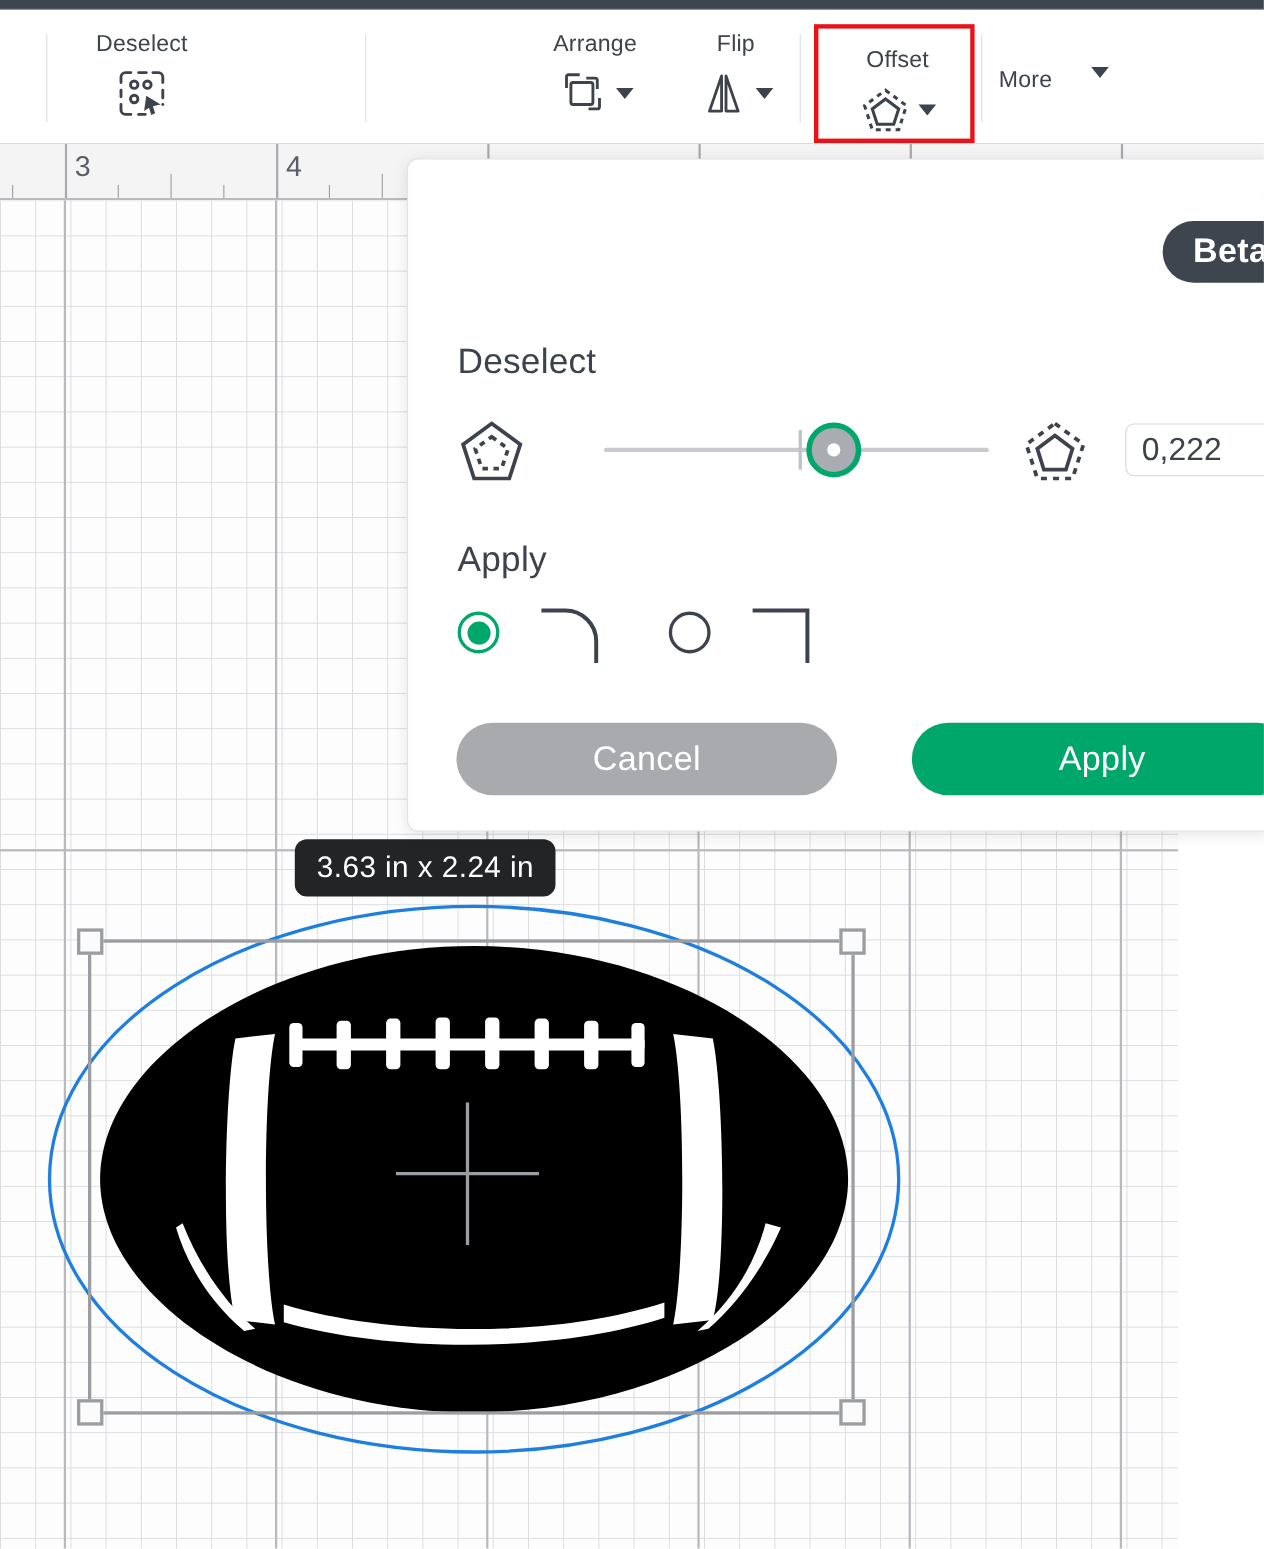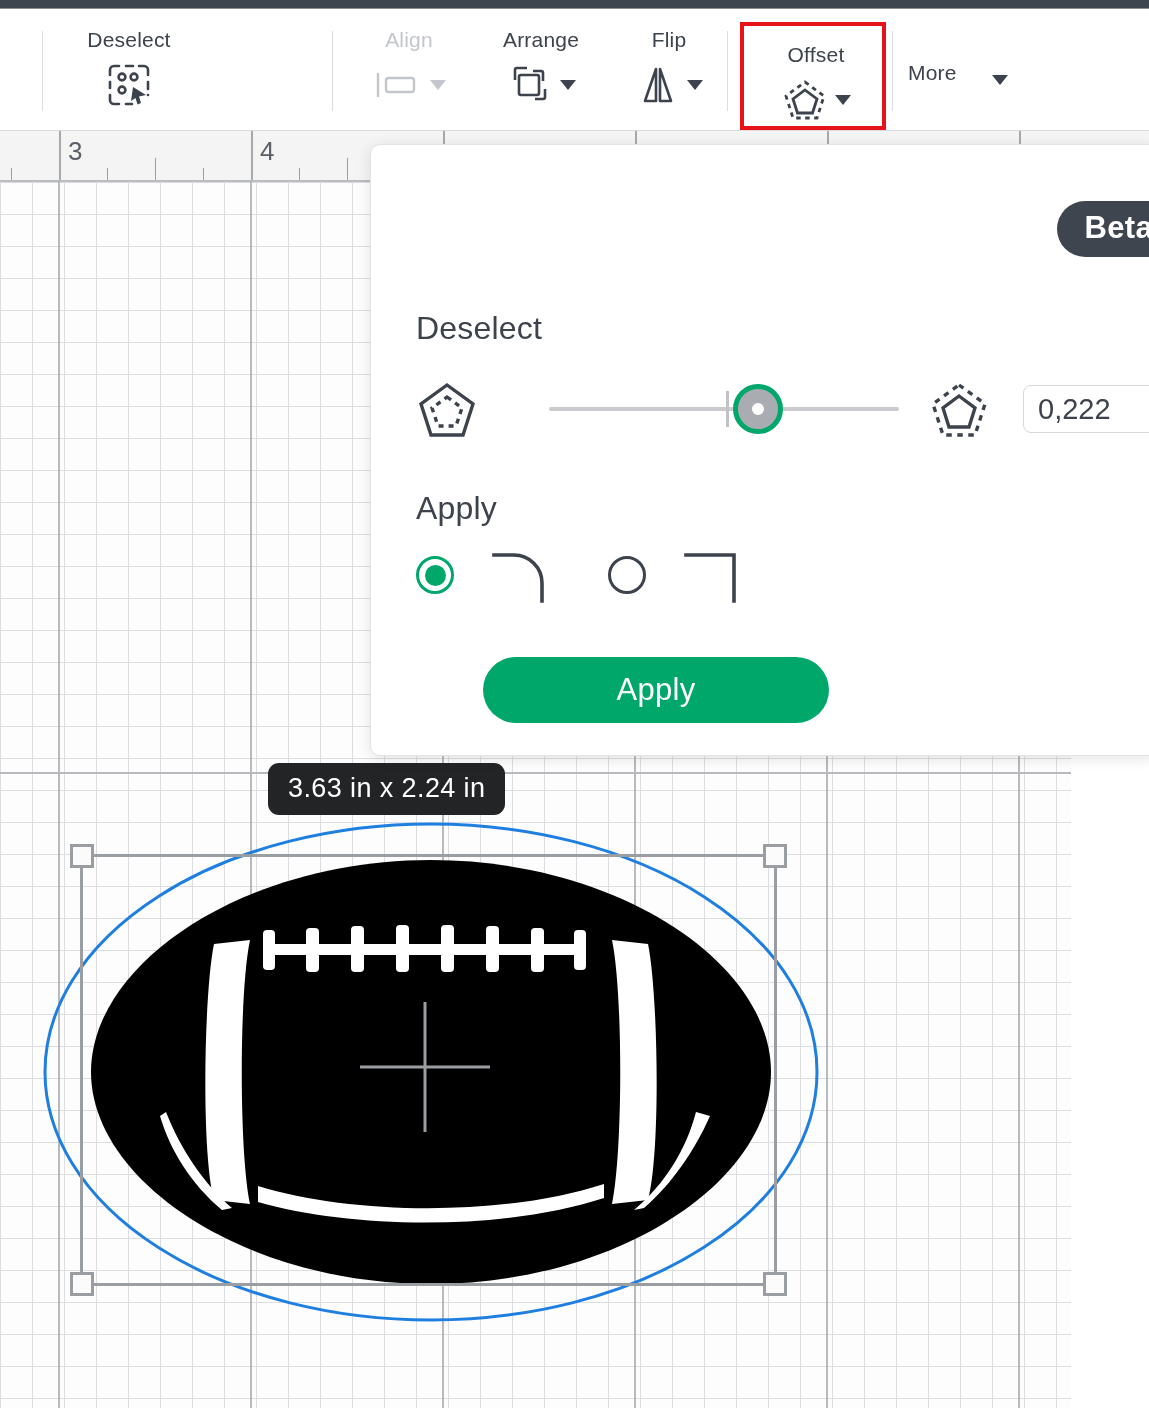--- a/index.html
+++ b/index.html
@@ -44,21 +44,21 @@
   }
   .caret.disabled { border-top-color: #c3c6ca; }
   .tb-sep {
     position: absolute; top: 22px; width: 1px; height: 80px; background: #dcdee1;
   }
   .offset-highlight {
     position: absolute; border: 4px solid #e8131a; background: transparent;
     pointer-events: none;
   }
   .more-btn {
-    position: absolute; display: flex; align-items: flex-end; cursor: pointer; gap: 28px;
+    position: absolute; display: flex; align-items: flex-start; cursor: pointer; gap: 28px;
   }
   .more-btn .tb-label { margin-top: 0; }
 
   
   .ruler {
     position: absolute; left: 0; top: 131px; width: 1149px; height: 51px;
     background: #f4f4f5;
     border-bottom: 2px solid #b9bbbe;
     overflow: hidden;
   }
@@ -220,32 +220,20 @@
             <circle cx="16" cy="28" r="3.4"></circle>
           </g>
           <path d="M27 25 L40 33 L33 34.5 L35 41 L31.5 42.5 L29.5 36 L25 39 Z" fill="#3d434c"></path>
         </svg>
       </div>
     </div>
 
 
     <div class="tb-sep" style="left:332px;"></div>
 
-    <div class="tb-item" style="position:absolute; left:355px; top:0; width:108px;">
-      <div class="tb-label disabled">Align</div>
-      <div class="tb-icon-row">
-        <svg class="tb-icon" width="50" height="36" viewBox="0 0 50 36">
-          <g fill="none" stroke="#c3c6ca" stroke-width="2.4">
-            <path d="M5 6 V30"></path>
-            <rect x="13" y="11" width="28" height="14" rx="2.5"></rect>
-          </g>
-        </svg>
-        <span class="caret disabled"></span>
-      </div>
-    </div>
 
     <div class="tb-item" style="position:absolute; left:618px; top:0; width:102px;">
       <div class="tb-label">Flip</div>
       <div class="tb-icon-row">
         <svg class="tb-icon" width="44" height="44" viewBox="0 0 44 44">
           <g fill="none" stroke="#3d434c" stroke-width="2.6" stroke-linejoin="round">
             <path d="M20 6 L9 38 H20 Z"></path>
             <path d="M24 6 L35 38 H24 Z"></path>
           </g>
         </svg>
@@ -422,17 +410,18 @@
       <div class="radio off">
           <i></i>
         </div>
       <div class="corner-gap"></div>
       <svg width="66" height="60" viewBox="0 0 66 60">
         <path d="M4 10 H52 V56" fill="none" stroke="#3d434c" stroke-width="3.6" stroke-linecap="square"></path>
       </svg>
     </div>
 
     <div class="btn-row">
+      <div class="btn btn-cancel">Cancel</div>
       <div class="btn btn-apply">Apply</div>
     </div>
   </div>
 
 </div>
 
 </body></html>

